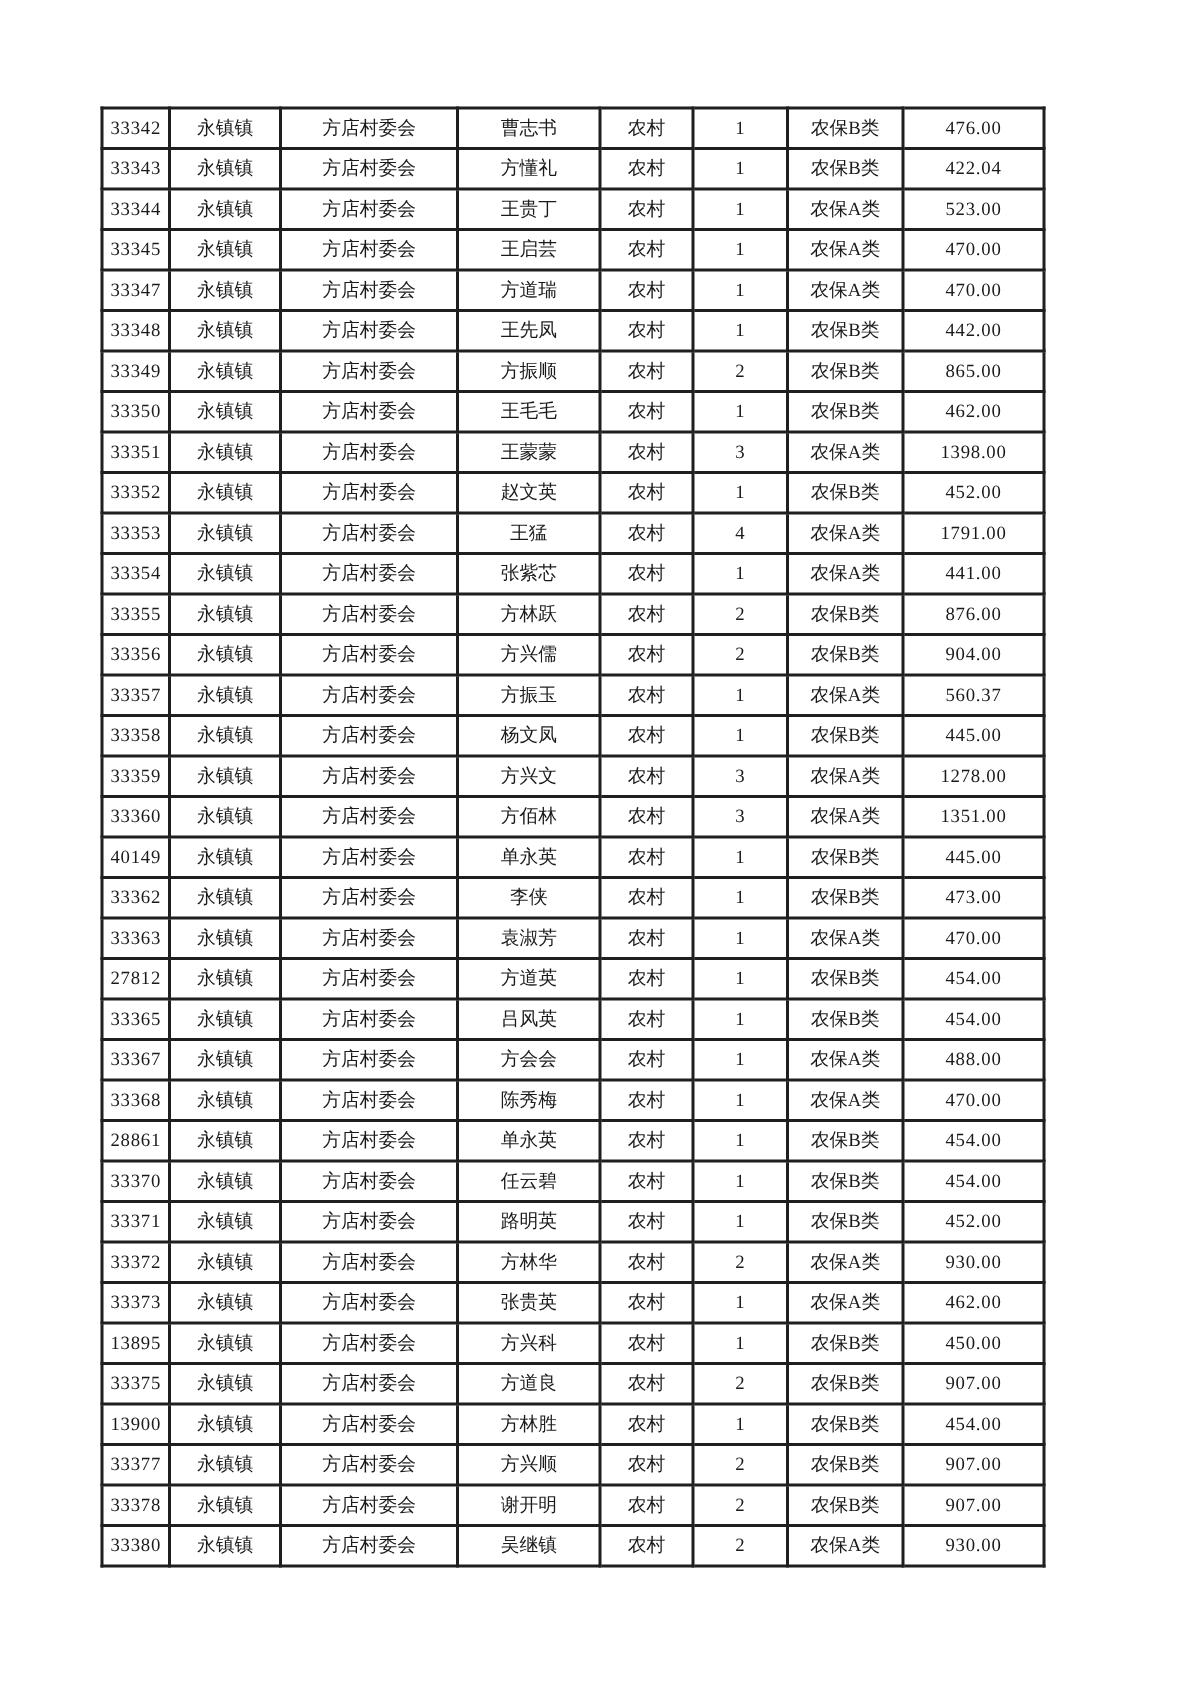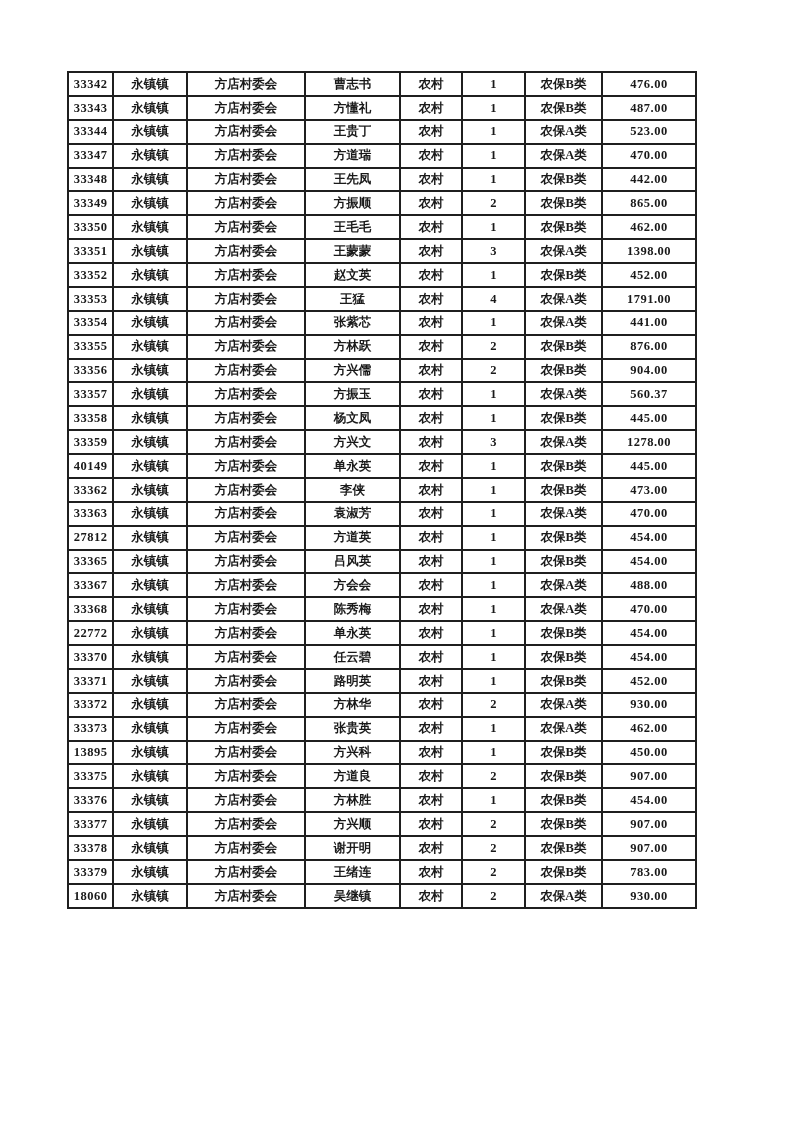--- a/index.html
+++ b/index.html
@@ -18,24 +18,23 @@
   .page {
     position: absolute;
     inset: 0;
     background: #ffffff;
   }
   table.roster {
     position: absolute;
     left: 67px;
     top: 71px;
     width: 628px;
-    height: 838px;
+    height: 974px;
     border-collapse: collapse;
     table-layout: fixed;
-    font-weight: bold;
   }
   table.roster td {
     border: 2px solid #1f1f1f;
     text-align: center;
     vertical-align: middle;
     font-size: 12.5px;
     line-height: 1;
     padding: 0 1px;
     white-space: nowrap;
     overflow: hidden;
@@ -73,33 +72,43 @@
           <td class="num">476.00</td>
         </tr>
         <tr>
           <td class="num">33343</td>
           <td>永镇镇</td>
           <td>方店村委会</td>
           <td>方懂礼</td>
           <td>农村</td>
           <td class="num">1</td>
           <td>农保B类</td>
-          <td class="num">487.00</td>
+          <td class="num">422.04</td>
         </tr>
         <tr>
           <td class="num">33344</td>
           <td>永镇镇</td>
           <td>方店村委会</td>
           <td>王贵丁</td>
           <td>农村</td>
           <td class="num">1</td>
           <td>农保A类</td>
           <td class="num">523.00</td>
         </tr>
         <tr>
+          <td class="num">33345</td>
+          <td>永镇镇</td>
+          <td>方店村委会</td>
+          <td>王启芸</td>
+          <td>农村</td>
+          <td class="num">1</td>
+          <td>农保A类</td>
+          <td class="num">470.00</td>
+        </tr>
+        <tr>
           <td class="num">33347</td>
           <td>永镇镇</td>
           <td>方店村委会</td>
           <td>方道瑞</td>
           <td>农村</td>
           <td class="num">1</td>
           <td>农保A类</td>
           <td class="num">470.00</td>
         </tr>
         <tr>
@@ -216,20 +225,30 @@
           <td class="num">33359</td>
           <td>永镇镇</td>
           <td>方店村委会</td>
           <td>方兴文</td>
           <td>农村</td>
           <td class="num">3</td>
           <td>农保A类</td>
           <td class="num">1278.00</td>
         </tr>
         <tr>
+          <td class="num">33360</td>
+          <td>永镇镇</td>
+          <td>方店村委会</td>
+          <td>方佰林</td>
+          <td>农村</td>
+          <td class="num">3</td>
+          <td>农保A类</td>
+          <td class="num">1351.00</td>
+        </tr>
+        <tr>
           <td class="num">40149</td>
           <td>永镇镇</td>
           <td>方店村委会</td>
           <td>单永英</td>
           <td>农村</td>
           <td class="num">1</td>
           <td>农保B类</td>
           <td class="num">445.00</td>
         </tr>
         <tr>
@@ -286,21 +305,21 @@
           <td class="num">33368</td>
           <td>永镇镇</td>
           <td>方店村委会</td>
           <td>陈秀梅</td>
           <td>农村</td>
           <td class="num">1</td>
           <td>农保A类</td>
           <td class="num">470.00</td>
         </tr>
         <tr>
-          <td class="num">22772</td>
+          <td class="num">28861</td>
           <td>永镇镇</td>
           <td>方店村委会</td>
           <td>单永英</td>
           <td>农村</td>
           <td class="num">1</td>
           <td>农保B类</td>
           <td class="num">454.00</td>
         </tr>
         <tr>
           <td class="num">33370</td>
@@ -356,21 +375,21 @@
           <td class="num">33375</td>
           <td>永镇镇</td>
           <td>方店村委会</td>
           <td>方道良</td>
           <td>农村</td>
           <td class="num">2</td>
           <td>农保B类</td>
           <td class="num">907.00</td>
         </tr>
         <tr>
-          <td class="num">33376</td>
+          <td class="num">13900</td>
           <td>永镇镇</td>
           <td>方店村委会</td>
           <td>方林胜</td>
           <td>农村</td>
           <td class="num">1</td>
           <td>农保B类</td>
           <td class="num">454.00</td>
         </tr>
         <tr>
           <td class="num">33377</td>
@@ -386,31 +405,21 @@
           <td class="num">33378</td>
           <td>永镇镇</td>
           <td>方店村委会</td>
           <td>谢开明</td>
           <td>农村</td>
           <td class="num">2</td>
           <td>农保B类</td>
           <td class="num">907.00</td>
         </tr>
         <tr>
-          <td class="num">33379</td>
-          <td>永镇镇</td>
-          <td>方店村委会</td>
-          <td>王绪连</td>
-          <td>农村</td>
-          <td class="num">2</td>
-          <td>农保B类</td>
-          <td class="num">783.00</td>
-        </tr>
-        <tr>
-          <td class="num">18060</td>
+          <td class="num">33380</td>
           <td>永镇镇</td>
           <td>方店村委会</td>
           <td>吴继镇</td>
           <td>农村</td>
           <td class="num">2</td>
           <td>农保A类</td>
           <td class="num">930.00</td>
         </tr>
       </tbody>
   </table>

